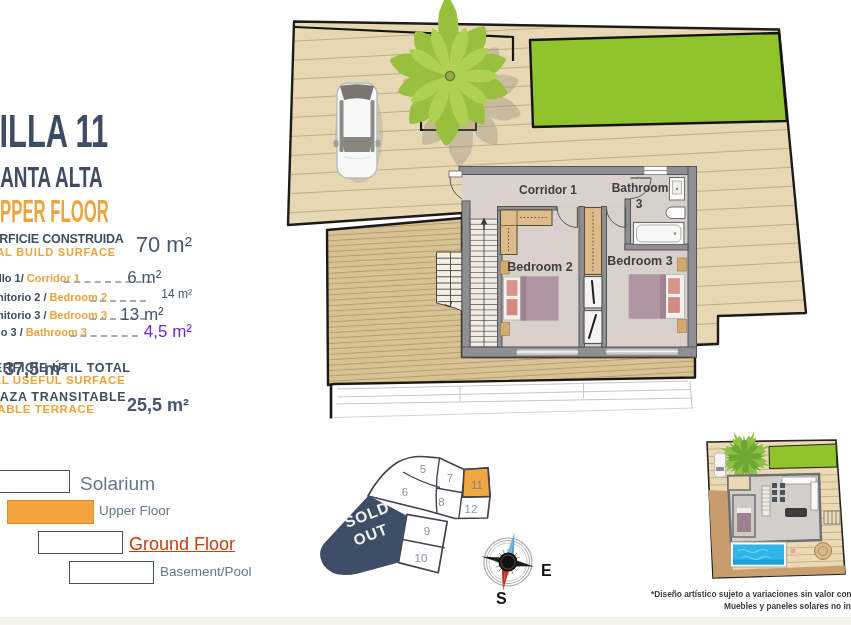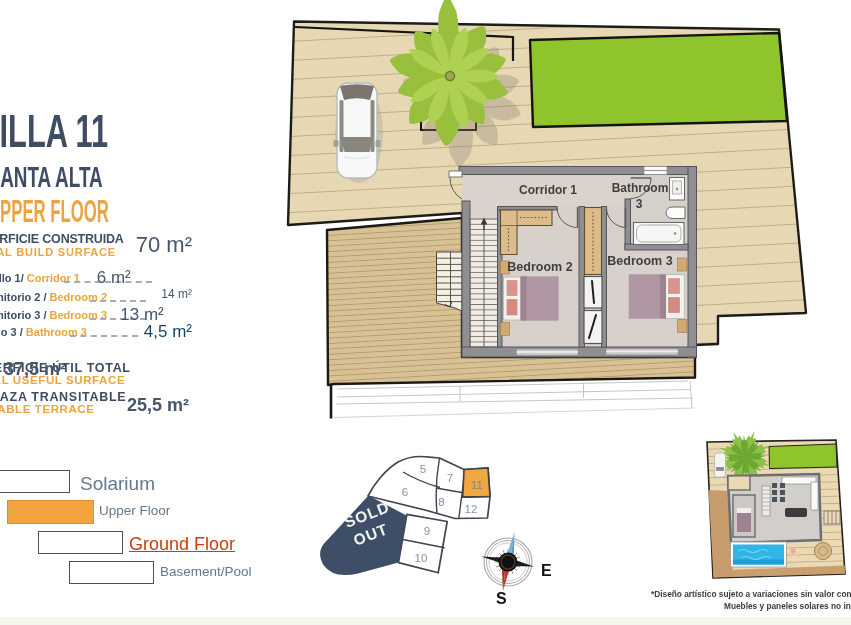--- a/index.html
+++ b/index.html
@@ -23,39 +23,39 @@
 <div class="abs navy" style="left:-34px;top:232px;font-size:12.5px;font-weight:bold;letter-spacing:-0.2px;white-space:nowrap;">SUPERFICIE CONSTRUIDA</div>
 <div class="abs orange" style="left:-27px;top:246px;font-size:11px;font-weight:bold;letter-spacing:0.8px;white-space:nowrap;">TOTAL BUILD SURFACE</div>
 
 <div class="abs" style="left:0px;top:232px;width:192px;text-align:right;font-size:22px;color:#46566c;">70 m²</div>
 
 <div class="abs" style="left:0;top:270px;width:240px;">
 
   <div style="position:relative;height:18px;">
     <span style="position:absolute;left:-24px;top:2px;font-size:11px;font-weight:bold;white-space:nowrap;" class="navy">Pasillo 1/ <span class="orange">Corridor 1</span></span>
     <span style="position:absolute;left:64px;top:11px;width:88px;border-bottom:2px dashed #a8acb2;"></span>
-    <span style="position:absolute;left:92px;top:-2px;width:100px;text-align:left;font-size:17px;color:#46566c;background:transparent;">&nbsp;6 m²</span>
+    <span style="position:absolute;left:92px;top:-2px;width:100px;text-align:center;font-size:17px;color:#46566c;background:transparent;">&nbsp;6 m²</span>
   </div>
 
   <div style="position:relative;height:17.5px;margin-top:1px;">
     <span style="position:absolute;left:-25px;top:2px;font-size:11px;font-weight:bold;white-space:nowrap;" class="navy">Dormitorio 2 / <span class="orange">Bedroom 2</span></span>
     <span style="position:absolute;left:90px;top:11px;width:56px;border-bottom:2px dashed #a8acb2;"></span>
     <span style="position:absolute;left:92px;top:-2px;width:100px;text-align:right;font-size:12px;color:#46566c;">14 m²</span>
   </div>
 
   <div style="position:relative;height:17.5px;margin-top:0px;">
     <span style="position:absolute;left:-25px;top:2px;font-size:11px;font-weight:bold;white-space:nowrap;" class="navy">Dormitorio 3 / <span class="orange">Bedroom 3</span></span>
     <span style="position:absolute;left:90px;top:11px;width:56px;border-bottom:2px dashed #a8acb2;"></span>
     <span style="position:absolute;left:92px;top:-2px;width:100px;text-align:center;font-size:17px;color:#46566c;">13 m²</span>
   </div>
 
   <div style="position:relative;height:17.5px;margin-top:0px;">
     <span style="position:absolute;left:-20px;top:2px;font-size:11px;font-weight:bold;white-space:nowrap;" class="navy">Baño 3 / <span class="orange">Bathroom 3</span></span>
     <span style="position:absolute;left:70px;top:11px;width:68px;border-bottom:2px dashed #a8acb2;"></span>
-    <span style="position:absolute;left:92px;top:-2px;width:100px;text-align:right;font-size:17px;color:#0c4a6e;">4,5 m²</span>
+    <span style="position:absolute;left:92px;top:-2px;width:100px;text-align:right;font-size:17px;color:#6d28d9;">4,5 m²</span>
   </div>
 </div>
 
 <div class="abs navy" style="left:-34px;top:361px;font-size:12.5px;font-weight:bold;letter-spacing:0.7px;white-space:nowrap;">SUPERFICIE ÚTIL TOTAL</div>
 <div class="abs orange" style="left:-31px;top:374px;font-size:11.5px;font-weight:bold;letter-spacing:0.6px;white-space:nowrap;">TOTAL USEFUL SURFACE</div>
 <div class="abs" style="left:4px;top:359px;width:189px;text-align:left;font-size:18px;font-weight:bold;color:#46566c;">37,5 m²</div>
 
 <div class="abs navy" style="left:-37px;top:390px;font-size:12.5px;font-weight:bold;letter-spacing:0.7px;white-space:nowrap;">TERRAZA TRANSITABLE</div>
 <div class="abs orange" style="left:-39px;top:403px;font-size:11.5px;font-weight:bold;letter-spacing:0.6px;white-space:nowrap;">WALKABLE TERRACE</div>
 <div class="abs" style="left:0px;top:395px;width:189px;text-align:right;font-size:18px;font-weight:bold;color:#46566c;">25,5 m²</div>

